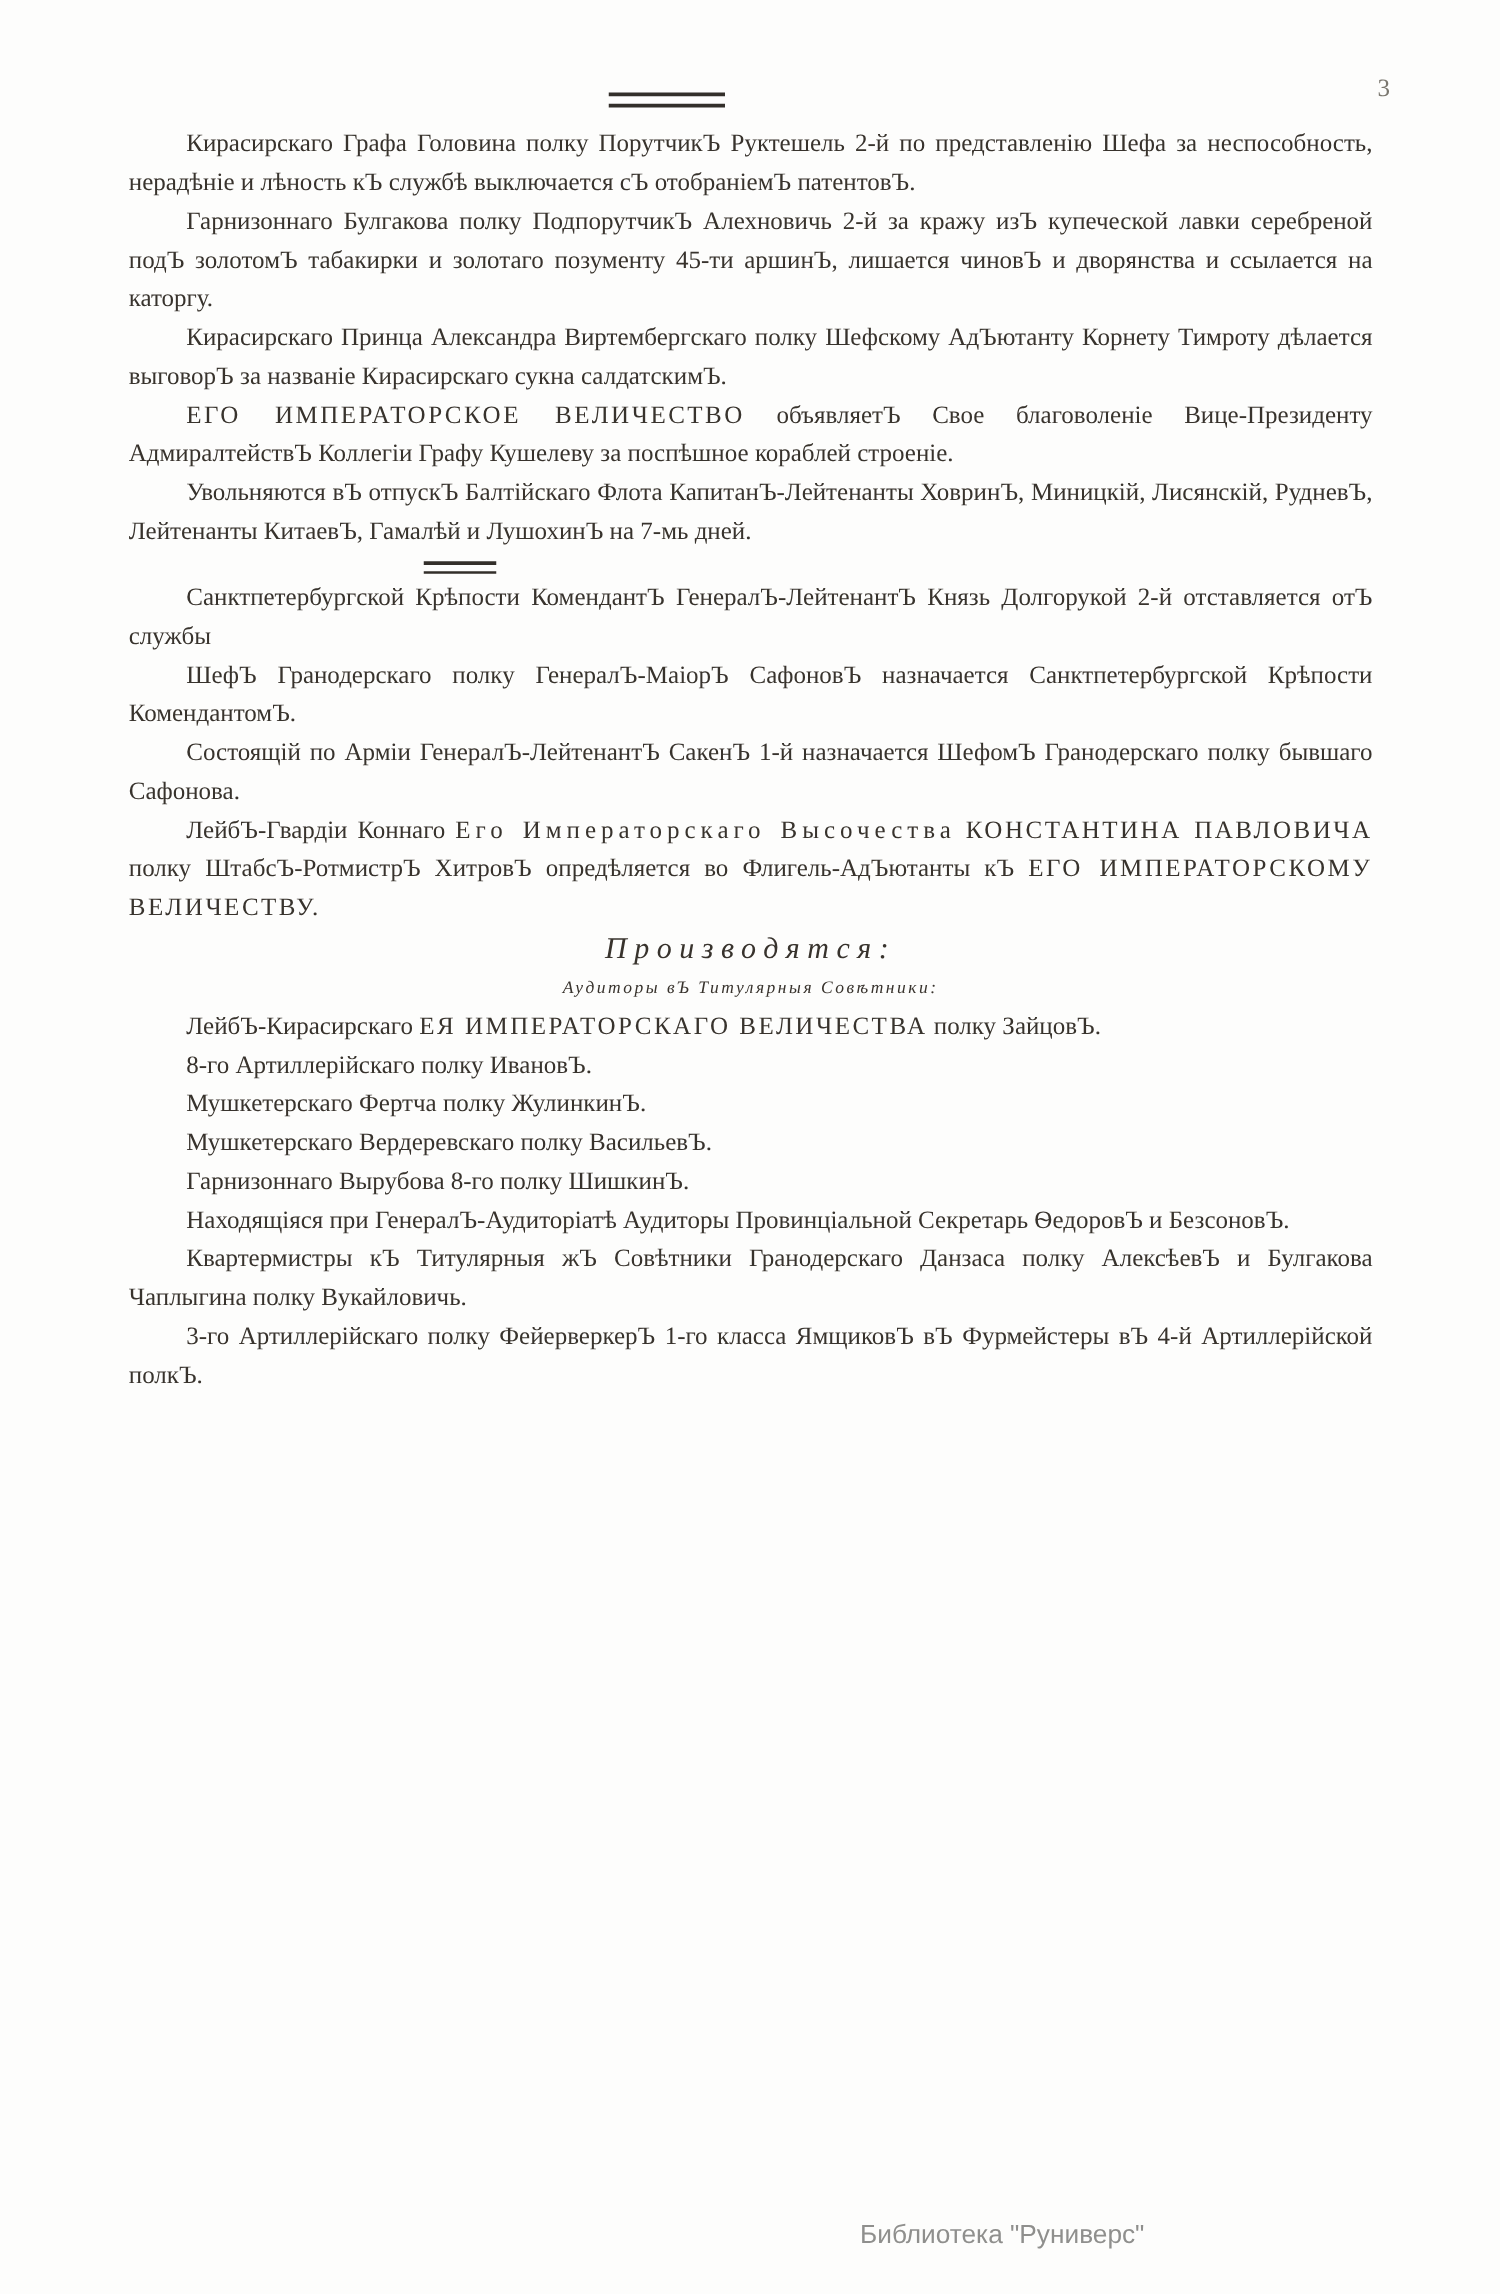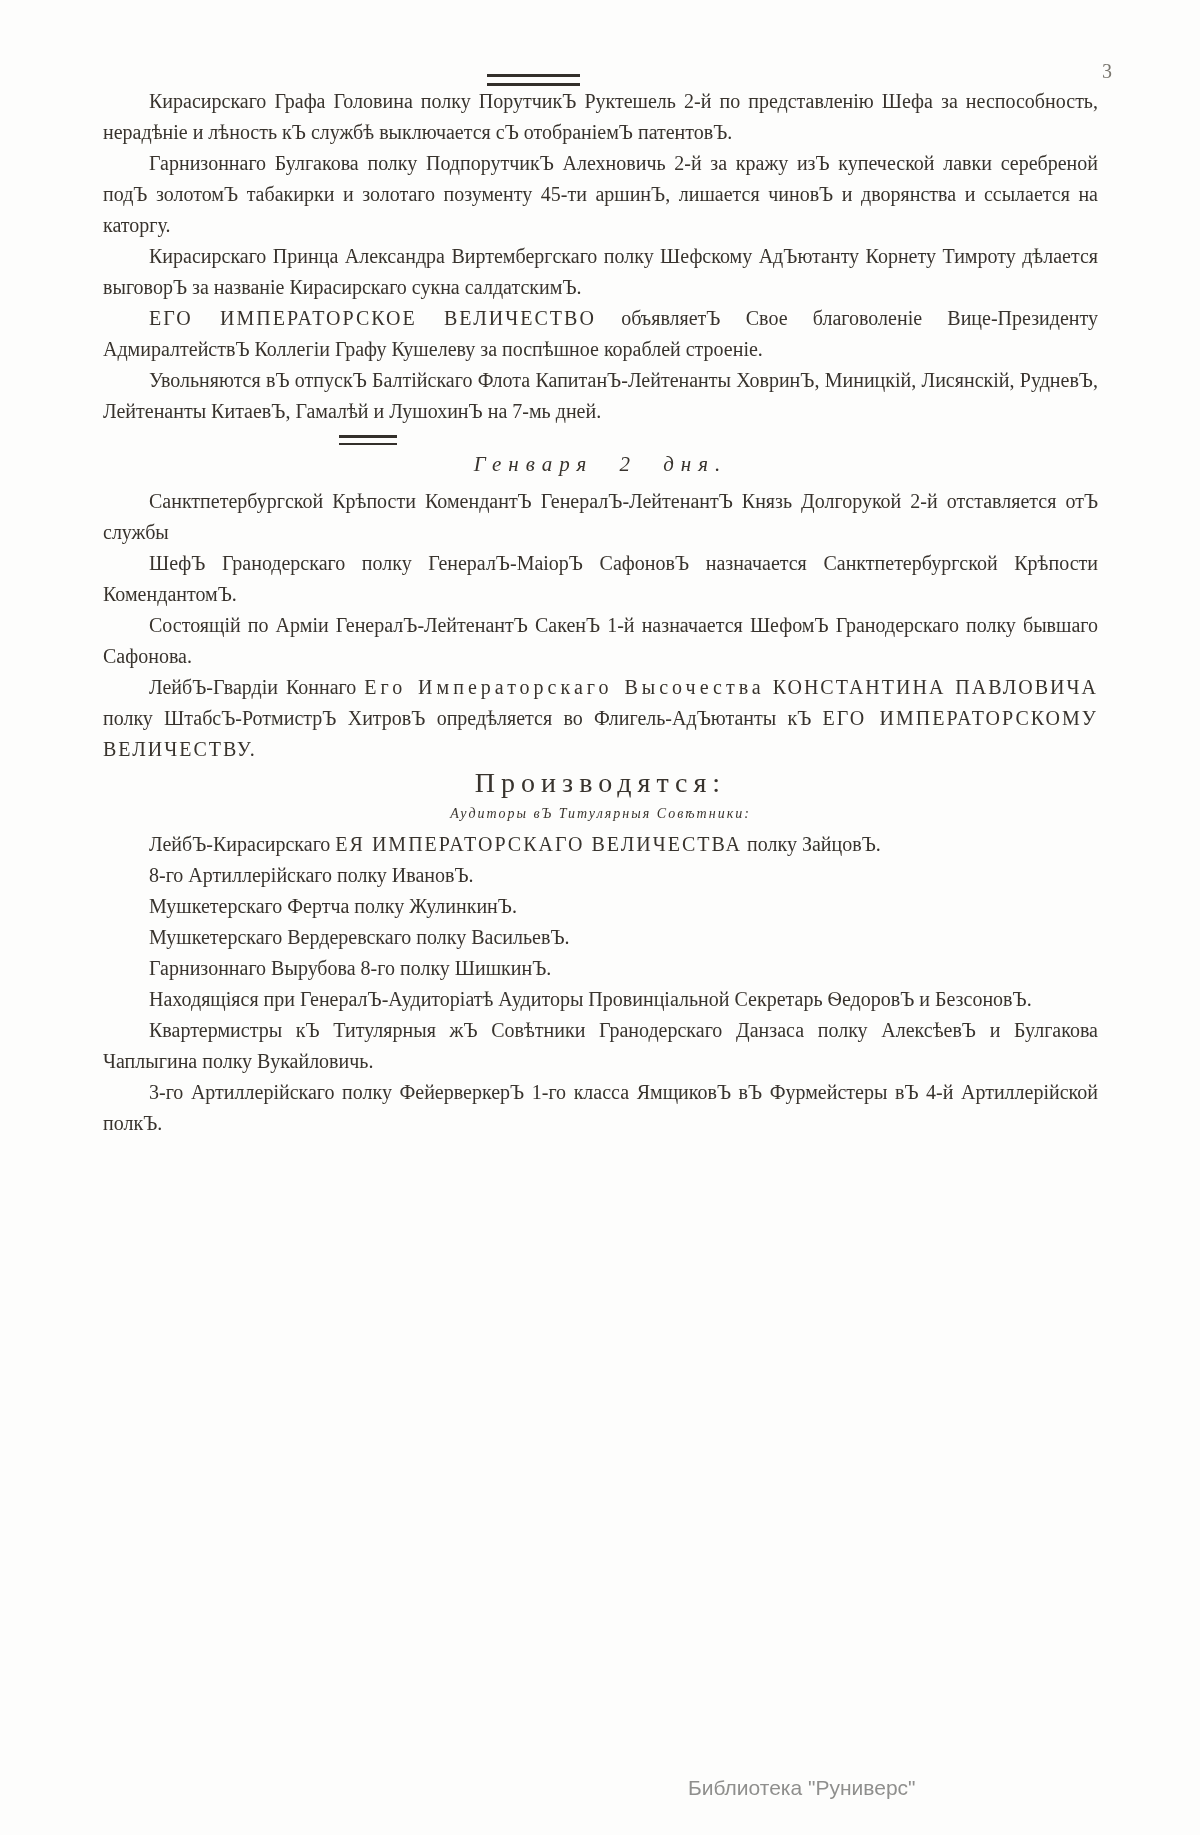--- a/index.html
+++ b/index.html
@@ -13,37 +13,37 @@
   }
   .top-rule{
     position:absolute;left:487px;top:74px;width:93px;height:6px;
     border-top:3px solid #332f2a;border-bottom:3px solid #332f2a;
   }
   .page-number{
     position:absolute;right:88px;top:60px;
     font-size:20px;color:#7a776f;
   }
   .content{
-    position:absolute;left:103px;top:86px;width:995px;
+    position:absolute;left:103px;top:100px;width:995px;
     font-size:20px;line-height:31px;text-align:justify;
   }
   .para{margin:0;text-indent:46px;}
   .caps{letter-spacing:2px;}
   .spaced{letter-spacing:4px;}
   .mid-rule{
     width:58px;height:5px;margin:8px 0 4px 236px;
     border-top:3px solid #332f2a;border-bottom:2px solid #332f2a;
   }
   .h-date{
     margin:4px 0 6px 0;text-indent:0;text-align:center;
     font-style:italic;font-size:21px;letter-spacing:7px;word-spacing:14px;
   }
   .h-promo{
     margin:2px 0 0 0;text-indent:0;text-align:center;
-    font-size:28px;letter-spacing:6px;
+    font-style:italic;font-size:24px;letter-spacing:6px;
   }
   .h-aud{
     margin:0;text-indent:0;text-align:center;
     font-style:italic;font-size:14px;letter-spacing:2px;
   }
   .watermark{
     position:absolute;left:688px;top:1776px;
     font-family:"Liberation Sans","DejaVu Sans",sans-serif;
     font-size:21px;color:#8f8f8d;
   }
@@ -63,21 +63,20 @@
     <p class="para"><span>Гарнизоннаго Булгакова полку ПодпорутчикЪ Алехновичь 2-й за кражу изЪ купеческой лавки серебреной подЪ золотомЪ табакирки и золотаго позументу 45-ти аршинЪ, лишается чиновЪ и дворянства и ссылается на каторгу.</span></p>
 
     <p class="para"><span>Кирасирскаго Принца Александра Виртембергскаго полку Шефскому АдЪютанту Корнету Тимроту дѣлается выговорЪ за названіе Кирасирскаго сукна салдатскимЪ.</span></p>
 
     <p class="para"><span class="caps">ЕГО ИМПЕРАТОРСКОЕ ВЕЛИЧЕСТВО</span> <span>объявляетЪ Свое благоволеніе Вице-Президенту АдмиралтействЪ Коллегіи Графу Кушелеву за поспѣшное кораблей строеніе.</span></p>
 
     <p class="para"><span>Увольняются вЪ отпускЪ Балтійскаго Флота КапитанЪ-Лейтенанты ХовринЪ, Миницкій, Лисянскій, РудневЪ, Лейтенанты КитаевЪ, Гамалѣй и ЛушохинЪ на 7-мь дней.</span></p>
 
     <div class="mid-rule"></div>
 
-    <p class="h-date">Генваря 2 дня.</p>
 
     <p class="para"><span>Санктпетербургской Крѣпости КомендантЪ ГенералЪ-ЛейтенантЪ Князь Долгорукой 2-й отставляется отЪ службы</span></p>
 
     <p class="para"><span>ШефЪ Гранодерскаго полку ГенералЪ-МаіорЪ СафоновЪ назначается Санктпетербургской Крѣпости КомендантомЪ.</span></p>
 
     <p class="para"><span>Состоящій по Арміи ГенералЪ-ЛейтенантЪ СакенЪ 1-й назначается ШефомЪ Гранодерскаго полку бывшаго Сафонова.</span></p>
 
     <p class="para"><span>ЛейбЪ-Гвардіи Коннаго</span> <span class="spaced">Его Императорскаго Высочества</span> <span class="caps">КОНСТАНТИНА ПАВЛОВИЧА</span> <span>полку ШтабсЪ-РотмистрЪ ХитровЪ опредѣляется во Флигель-АдЪютанты кЪ</span> <span class="caps">ЕГО ИМПЕРАТОРСКОМУ ВЕЛИЧЕСТВУ.</span></p>
 
     <p class="h-promo">Производятся:</p>

